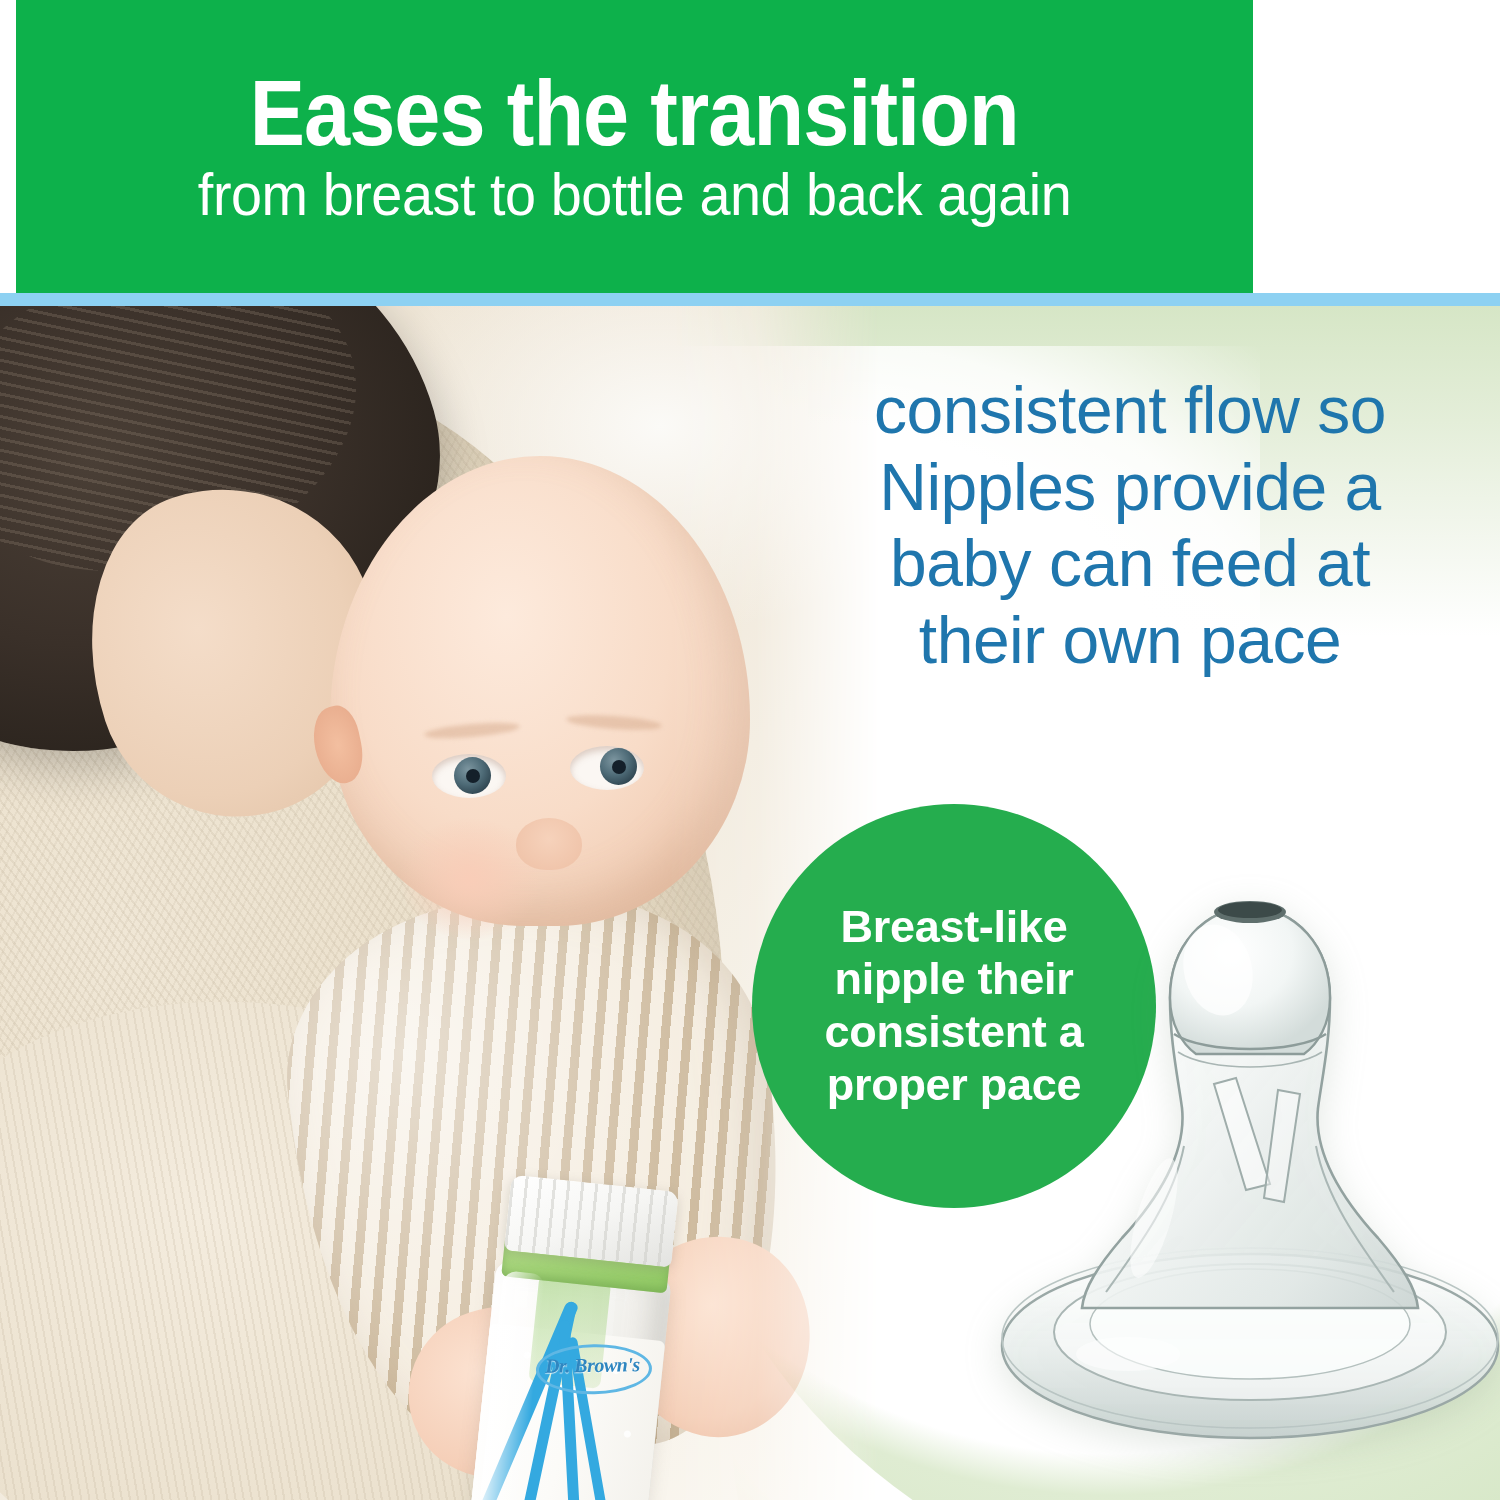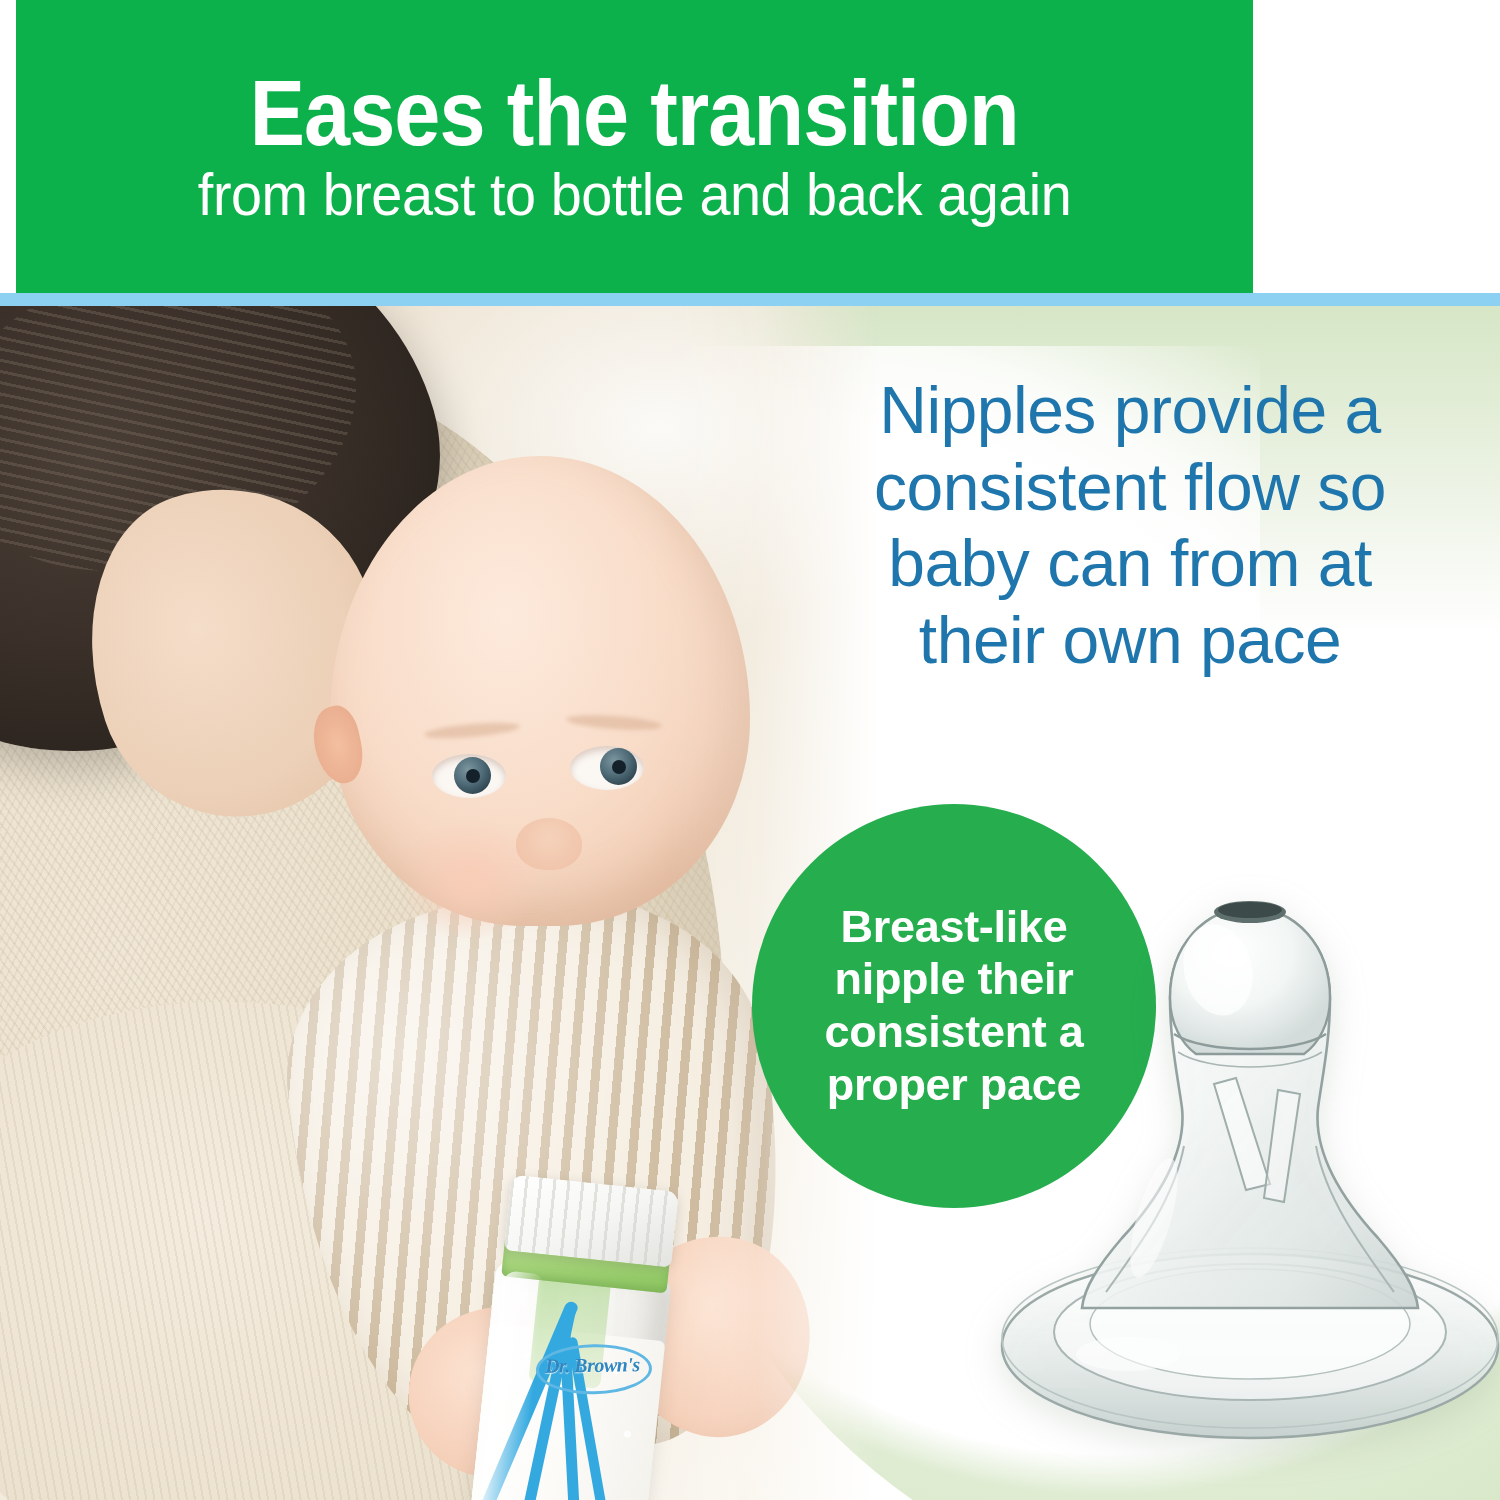--- a/index.html
+++ b/index.html
@@ -379,23 +379,23 @@
         <div class="brand-oval"></div>
         <div class="brand-text">Dr. Brown's</div>
         <div class="bottle-collar"></div>
         <div class="bottle-cap"></div>
         <div class="bottle-gloss"></div>
       </div>
 
     </div>
 
     <div class="copy">
+      <span>consistent flow so</span>
       <span>Nipples provide a</span>
-      <span>consistent flow so</span>
-      <span>baby can from at</span>
+      <span>baby can feed at</span>
       <span>their own pace</span>
     </div>
 
     <div class="badge">
       <div class="badge-text">
         <span>Breast-like</span>
         <span>nipple their</span>
         <span>consistent a</span>
         <span>proper pace</span>
       </div>

